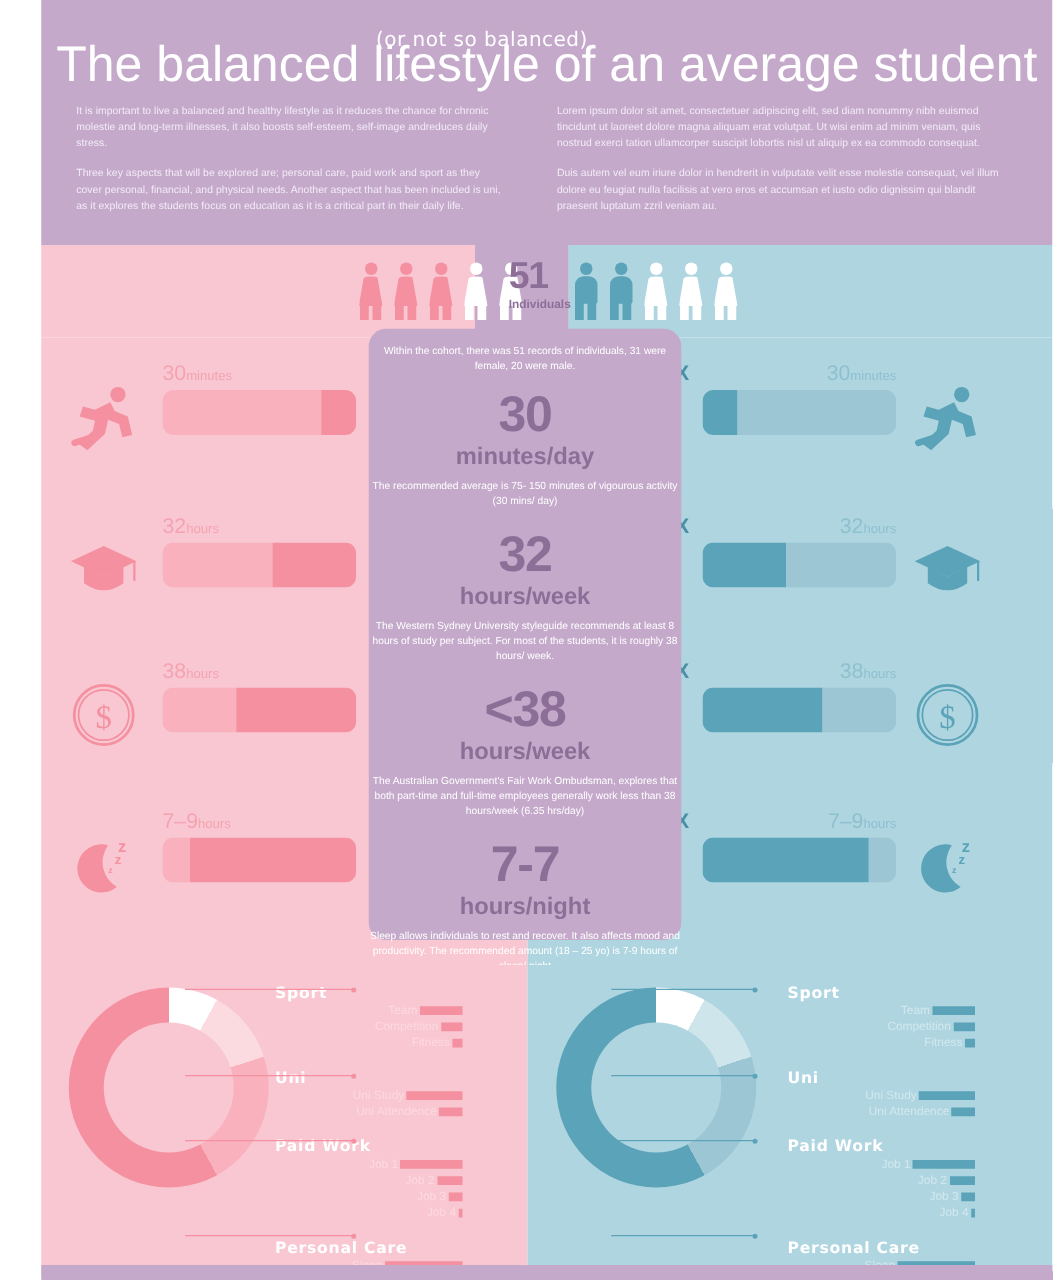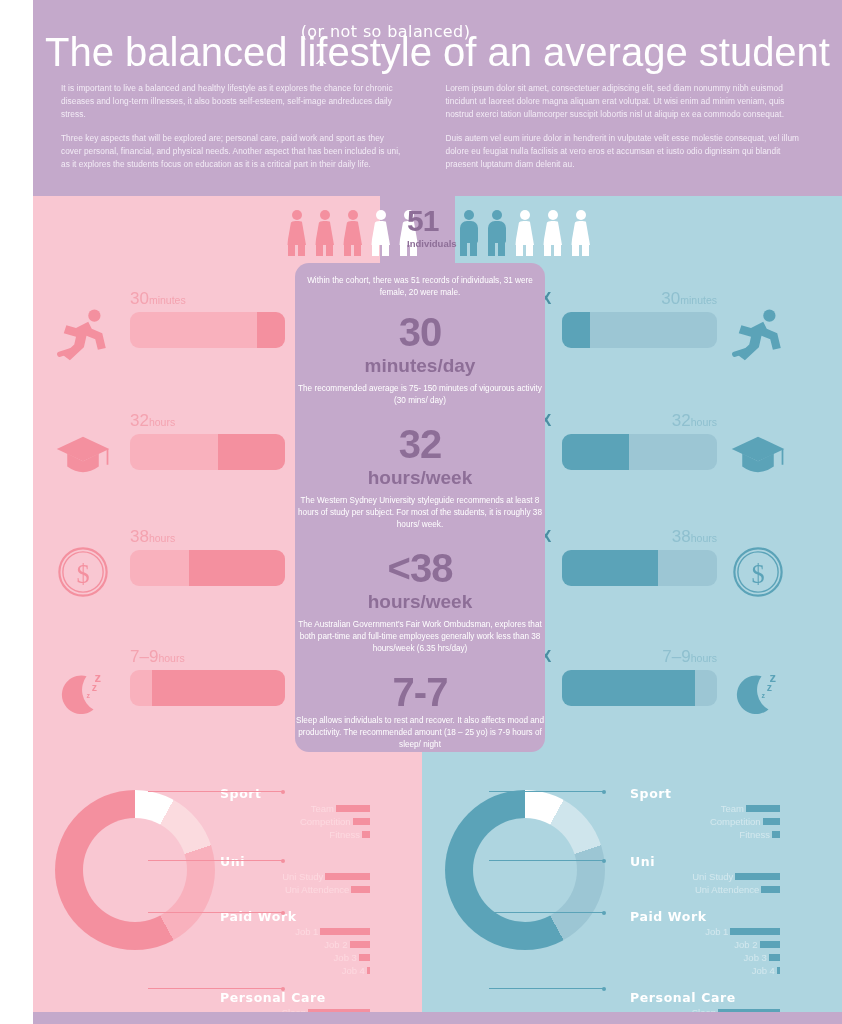--- a/index.html
+++ b/index.html
@@ -115,26 +115,26 @@
 <body>
 
 <div class="page">
 
   <div class="header">
     <div class="kicker">(or not so balanced)</div>
     <div class="title">The balanced lifestyle of an average student</div>
     <div class="caret">^</div>
     <div class="cols">
       <div class="col">
-        <p>It is important to live a balanced and healthy lifestyle as it explores the chance for chronic diseases and long-term illnesses, it also boosts self-esteem, self-image andreduces daily stress.</p>
+        <p>It is important to live a balanced and healthy lifestyle as it reduces the chance for chronic molestie and long-term illnesses, it also boosts self-esteem, self-image andreduces daily stress.</p>
         <p>Three key aspects that will be explored are; personal care, paid work and sport as they cover personal, financial, and physical needs. Another aspect that has been included is uni, as it explores the students focus on education as it is a critical part in their daily life.</p>
       </div>
       <div class="col right">
         <p>Lorem ipsum dolor sit amet, consectetuer adipiscing elit, sed diam nonummy nibh euismod tincidunt ut laoreet dolore magna aliquam erat volutpat. Ut wisi enim ad minim veniam, quis nostrud exerci tation ullamcorper suscipit lobortis nisl ut aliquip ex ea commodo consequat.</p>
-        <p>Duis autem vel eum iriure dolor in hendrerit in vulputate velit esse molestie consequat, vel illum dolore eu feugiat nulla facilisis at vero eros et accumsan et iusto odio dignissim qui blandit praesent luptatum diam delenit au.</p>
+        <p>Duis autem vel eum iriure dolor in hendrerit in vulputate velit esse molestie consequat, vel illum dolore eu feugiat nulla facilisis at vero eros et accumsan et iusto odio dignissim qui blandit praesent luptatum zzril veniam au.</p>
       </div>
     </div>
   </div>
 
   <div class="band">
     <div class="half-l"></div>
     <div class="mid"></div>
     <div class="half-r"></div>
 
     <div class="people left" id="people-left">
@@ -333,20 +333,21 @@
           <div class="unit">hours/week</div>
           <div class="desc">The Western Sydney University styleguide recommends at least 8 hours of study per subject. For most of the students, it is roughly 38 hours/ week.</div>
         </div>
         <div class="stat">
           <div class="big">&lt;38</div>
           <div class="unit">hours/week</div>
           <div class="desc">The Australian Government's Fair Work Ombudsman, explores that both part-time and full-time employees generally work less than 38 hours/week (6.35 hrs/day)</div>
         </div>
         <div class="stat">
           <div class="big">7-7</div>
+          <div class="unit">hours/night</div>
           <div class="desc">Sleep allows individuals to rest and recover. It also affects mood and productivity. The recommended amount (18 – 25 yo) is 7-9 hours of sleep/ night</div>
         </div>
       </div>
   </div>
 
   <div class="donut-left"></div>
   <div class="donut-right"></div>
   <div id="donut-host">
       <div class="donut" style="left: 55px; top: 790px; background: conic-gradient(rgb(255, 255, 255) 0deg, rgb(255, 255, 255) 28.8deg, rgb(251, 219, 223) 28.8deg, rgb(251, 219, 223) 72deg, rgb(249, 177, 189) 72deg, rgb(249, 177, 189) 151.2deg, rgb(244, 144, 159) 151.2deg, rgb(244, 144, 159) 360deg);">
         <div class="hole" style="background:#f9c7d2"></div>

